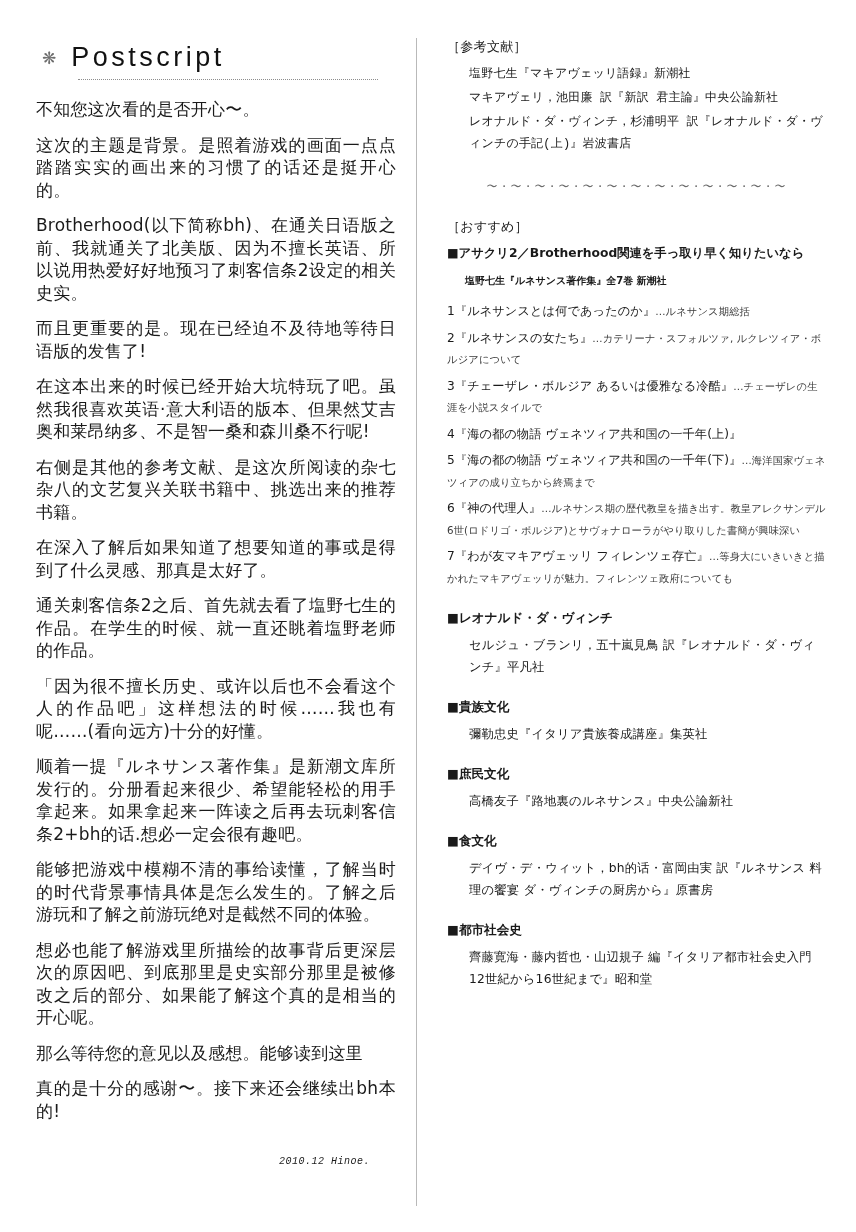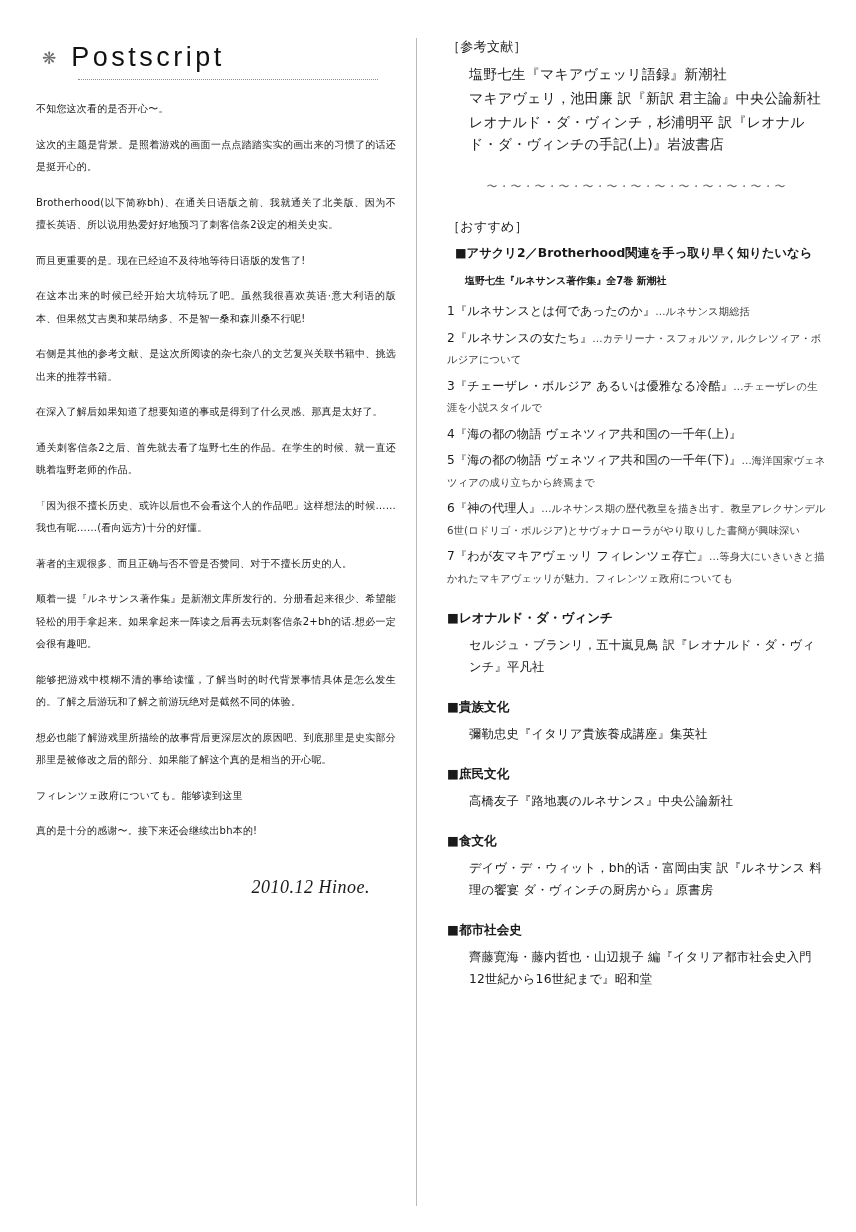--- a/index.html
+++ b/index.html
@@ -61,66 +61,67 @@
     color: #111;
     font-weight: 400;
   }
   .title-rule {
     margin: 6px 0 18px 42px;
     width: 300px;
     border-top: 1px dotted #8d8d8d;
     height: 0;
   }
   .para {
-    font-size: 10px;
+    font-size: 17px;
     line-height: 22.5px;
     margin: 0 0 13px 0;
     text-align: justify;
     letter-spacing: 0.2px;
   }
   .signature {
     margin-top: 34px;
     text-align: right;
     padding-right: 26px;
-    font-family: Liberation Serif, serif;
-    font-size: 18px;
+    font-family: Liberation Mono, monospace;
+    font-size: 10px;
     font-style: italic;
     color: #1a1a1a;
     letter-spacing: 0.5px;
   }
 
   
   .sec-head {
     font-size: 13px;
     line-height: 21px;
     margin: 2px 0 6px 0;
     letter-spacing: 0.3px;
   }
   .ref-item {
-    font-size: 14px;
+    font-size: 12px;
     line-height: 22px;
     margin: 0 0 2px 0;
     padding-left: 22px;
     text-indent: 0;
     letter-spacing: 0.2px;
+    font-family: Liberation Mono, monospace;
   }
   .wave {
     margin: 24px auto 22px auto;
     width: 300px;
     text-align: center;
     color: #6a6a6a;
     font-size: 11px;
     letter-spacing: 1px;
     white-space: nowrap;
     overflow: hidden;
   }
   .rec-lead {
     font-size: 12.3px;
     line-height: 21px;
-    margin: 0 0 6px 8px;
+    margin: 0 0 6px 0;
     font-weight: bold;
   }
   .rec-book {
     font-size: 10px;
     line-height: 21px;
     font-weight: bold;
     margin: 0 0 10px 18px;
   }
   .num-item {
     font-size: 12.2px;
@@ -160,25 +161,24 @@
 
     <p class="para">不知您这次看的是否开心〜。</p>
     <p class="para">这次的主题是背景。是照着游戏的画面一点点踏踏实实的画出来的习惯了的话还是挺开心的。</p>
     <p class="para">Brotherhood(以下简称bh)、在通关日语版之前、我就通关了北美版、因为不擅长英语、所以说用热爱好好地预习了刺客信条2设定的相关史实。</p>
     <p class="para">而且更重要的是。现在已经迫不及待地等待日语版的发售了!</p>
     <p class="para">在这本出来的时候已经开始大坑特玩了吧。虽然我很喜欢英语·意大利语的版本、但果然艾吉奥和莱昂纳多、不是智一桑和森川桑不行呢!</p>
     <p class="para">右侧是其他的参考文献、是这次所阅读的杂七杂八的文艺复兴关联书籍中、挑选出来的推荐书籍。</p>
     <p class="para">在深入了解后如果知道了想要知道的事或是得到了什么灵感、那真是太好了。</p>
     <p class="para">通关刺客信条2之后、首先就去看了塩野七生的作品。在学生的时候、就一直还眺着塩野老师的作品。</p>
     <p class="para">「因为很不擅长历史、或许以后也不会看这个人的作品吧」这样想法的时候……我也有呢……(看向远方)十分的好懂。</p>
-    <p class="para">著者的主观很多、而且正确与否不管是否赞同、对于不擅长历史的人。</p>
     <p class="para">顺着一提『ルネサンス著作集』是新潮文库所发行的。分册看起来很少、希望能轻松的用手拿起来。如果拿起来一阵读之后再去玩刺客信条2+bh的话.想必一定会很有趣吧。</p>
     <p class="para">能够把游戏中模糊不清的事给读懂，了解当时的时代背景事情具体是怎么发生的。了解之后游玩和了解之前游玩绝对是截然不同的体验。</p>
     <p class="para">想必也能了解游戏里所描绘的故事背后更深层次的原因吧、到底那里是史实部分那里是被修改之后的部分、如果能了解这个真的是相当的开心呢。</p>
-    <p class="para">フィレンツェ政府についても。能够读到这里</p>
+    <p class="para">那么等待您的意见以及感想。能够读到这里</p>
     <p class="para">真的是十分的感谢〜。接下来还会继续出bh本的!</p>
 
     <div class="signature">2010.12 Hinoe.</div>
   </div>
 
   <div class="divider"></div>
 
   <div class="col-right">
 
     <div class="sec-head">［参考文献］</div>

